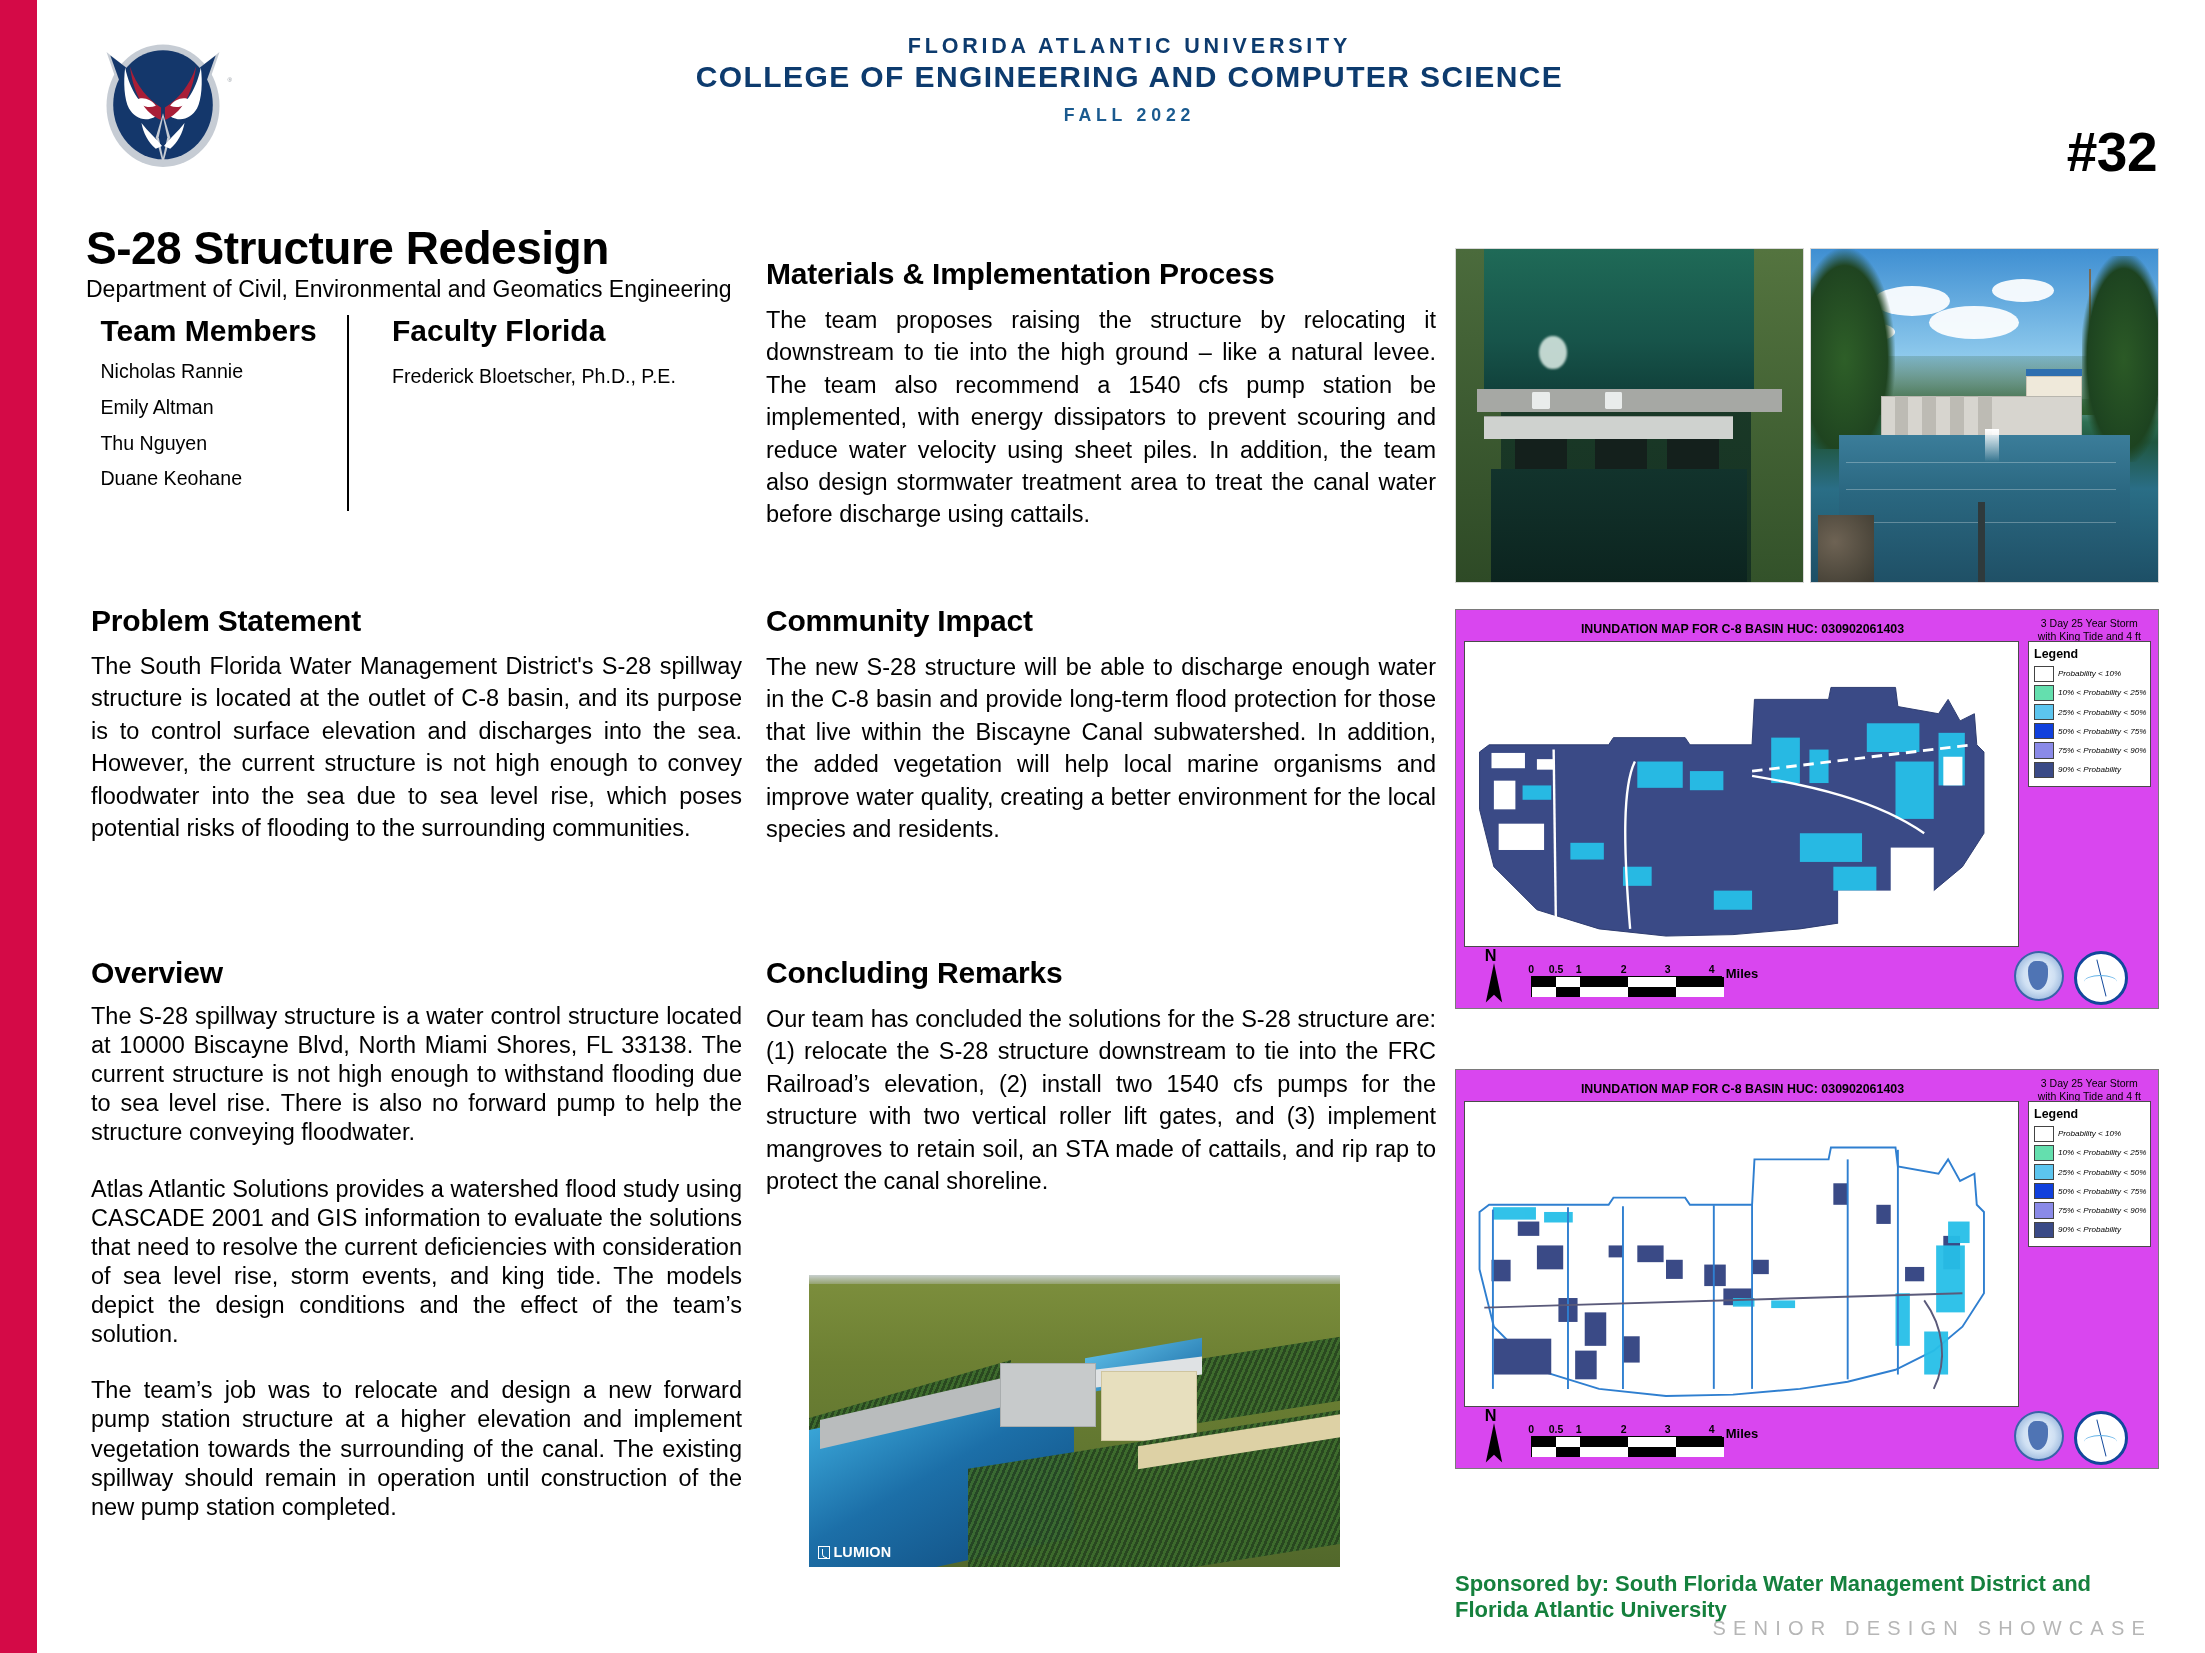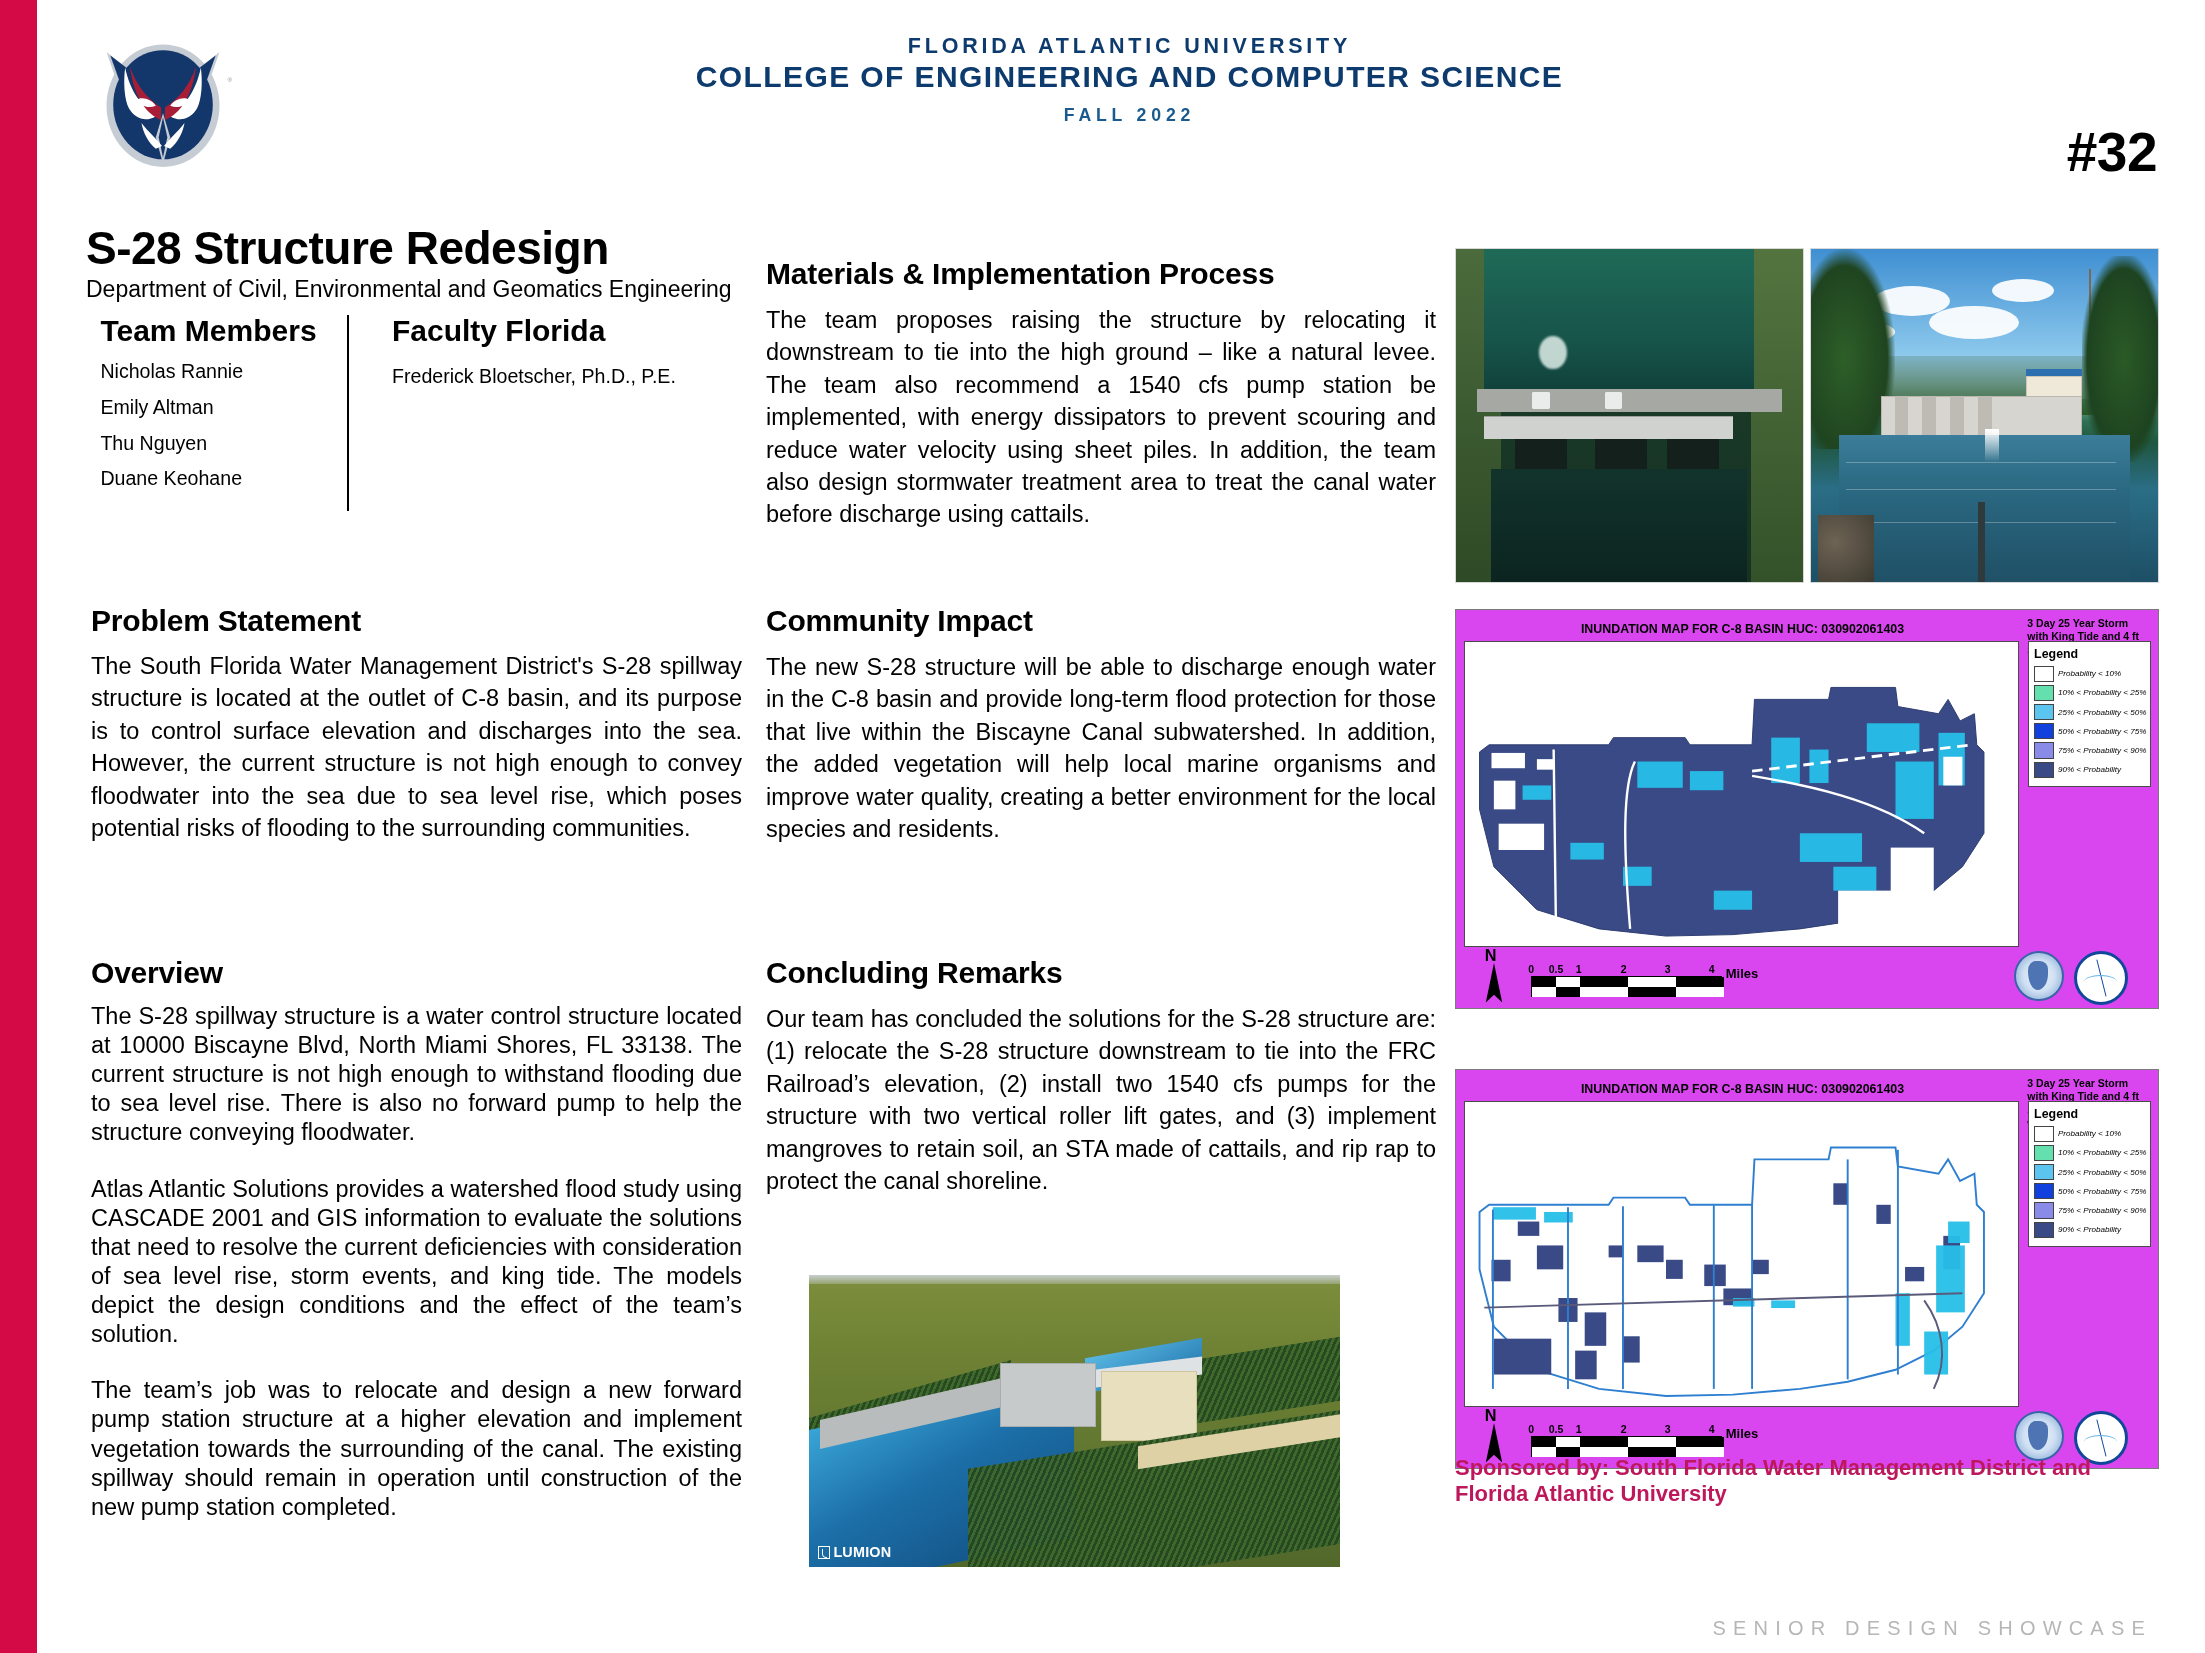--- a/index.html
+++ b/index.html
@@ -174,22 +174,22 @@
   }
   .map1 { top: 609px; height: 400px; }
   .map2 { top: 1069px; height: 400px; }
 
   .map-title {
     position: absolute; left: 0; right: 0; top: 12.4px;
     text-align: center; font-size: 12.4px; font-weight: 700; color: #000;
     padding-right: 129px;
   }
   .map-storm {
-    position: absolute; right: 6.7px; top: 6.7px; width: 124px; text-align: left;
-    font-size: 10.5px; font-weight: 700; color: #000; line-height: 1.28;
+    position: absolute; right: 6.7px; top: 6.7px; width: 124px; text-align: center;
+    font-size: 10.5px; font-weight: 400; color: #000; line-height: 1.28;
   }
   .map-frame {
     position: absolute; left: 7.7px; top: 31px; width: 555px; height: 306px;
     border: 1px solid #4a4a4a; background: #ffffff; overflow: hidden;
   }
   .legend-box {
     position: absolute; right: 6.7px; top: 31px; width: 123px;
     border: 1px solid #4a4a4a; background: #fff; padding: 4.8px 3.8px 5.7px 4.8px;
   }
   .legend-title { font-size: 12.4px; font-weight: 700; color: #000; margin-bottom: 4.8px; }
@@ -287,22 +287,22 @@
     display:inline-block; width:12.4px; height:12.4px; border:1px solid #fff;
     margin-right: 3.4px; position: relative;
   }
   .render-img .lumion .mark::after{
     content:""; position:absolute; left:3.4px; top:1.9px; width:4.3px; height:7.7px;
     border-left:1px solid #fff; border-bottom:1px solid #fff; border-radius: 0 0 0 4.3px;
   }
 
   
   .sponsor {
-    position: absolute; left: 1455px; top: 1455px; width: 694px;
-    font-size: 22px; font-weight: 700; color: #be185d; line-height: 1.18;
+    position: absolute; left: 1455px; top: 1571px; width: 694px;
+    font-size: 22px; font-weight: 700; color: #15803d; line-height: 1.18;
   }
   .showcase-footer {
     position: absolute; right: 53px; bottom: 14.4px;
     font-size: 20px; letter-spacing: 7.2px; color: #b6b6b6; font-weight: 400;
   }
 </style>
 </head>
 <body>
 
 <div id="poster">

